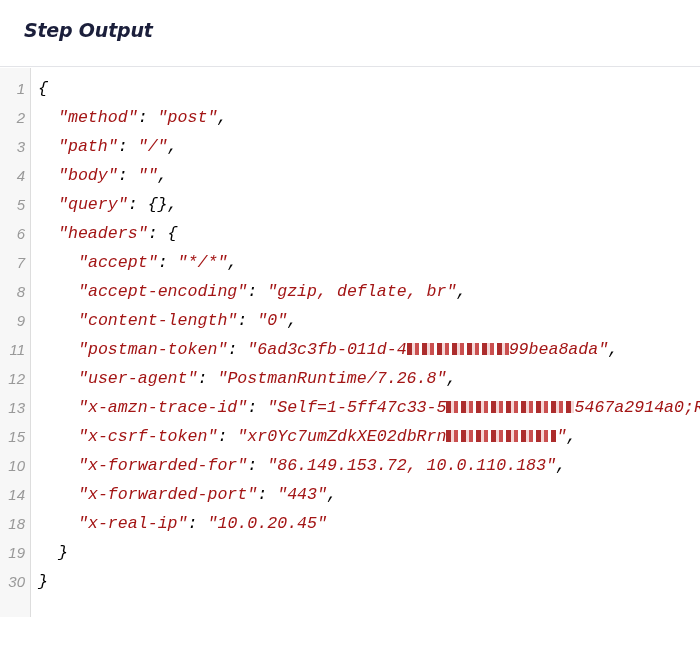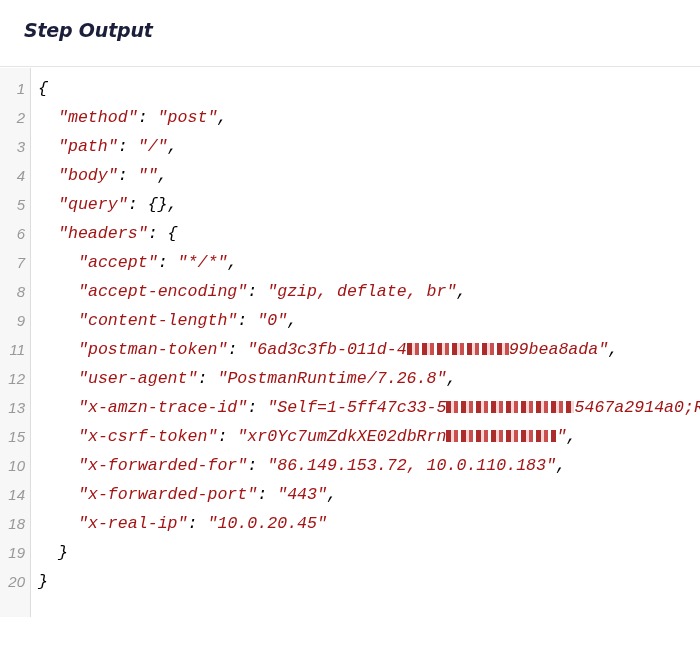--- a/index.html
+++ b/index.html
@@ -115,16 +115,16 @@
         <li class="line"><span class="ln">8</span><span class="content" style="left: 78px;"><span class="str">"accept-encoding"</span><span class="punc">: </span><span class="str">"gzip, deflate, br"</span><span class="punc">,</span></span></li>
         <li class="line"><span class="ln">9</span><span class="content" style="left: 78px;"><span class="str">"content-length"</span><span class="punc">: </span><span class="str">"0"</span><span class="punc">,</span></span></li>
         <li class="line"><span class="ln">11</span><span class="content" style="left: 78px;"><span class="str">"postman-token"</span><span class="punc">: </span><span class="str">"6ad3c3fb-011d-4</span><span class="redacted" style="width: 102px;"></span><span class="str">99bea8ada"</span><span class="punc">,</span></span></li>
         <li class="line"><span class="ln">12</span><span class="content" style="left: 78px;"><span class="str">"user-agent"</span><span class="punc">: </span><span class="str">"PostmanRuntime/7.26.8"</span><span class="punc">,</span></span></li>
         <li class="line"><span class="ln">13</span><span class="content" style="left: 78px;"><span class="str">"x-amzn-trace-id"</span><span class="punc">: </span><span class="str">"Self=1-5ff47c33-5</span><span class="redacted" style="width: 128px;"></span><span class="str">5467a2914a0;R</span></span></li>
         <li class="line"><span class="ln">15</span><span class="content" style="left: 78px;"><span class="str">"x-csrf-token"</span><span class="punc">: </span><span class="str">"xr0Yc7umZdkXE02dbRrn</span><span class="redacted" style="width: 110px;"></span><span class="str">"</span><span class="punc">,</span></span></li>
         <li class="line"><span class="ln">10</span><span class="content" style="left: 78px;"><span class="str">"x-forwarded-for"</span><span class="punc">: </span><span class="str">"86.149.153.72, 10.0.110.183"</span><span class="punc">,</span></span></li>
         <li class="line"><span class="ln">14</span><span class="content" style="left: 78px;"><span class="str">"x-forwarded-port"</span><span class="punc">: </span><span class="str">"443"</span><span class="punc">,</span></span></li>
         <li class="line"><span class="ln">18</span><span class="content" style="left: 78px;"><span class="str">"x-real-ip"</span><span class="punc">: </span><span class="str">"10.0.20.45"</span></span></li>
         <li class="line"><span class="ln">19</span><span class="content" style="left: 58px;"><span class="punc">}</span></span></li>
-        <li class="line"><span class="ln">20</span><span class="content" style="left: 38px;"><span class="punc">}</span></span></li>
+        <li class="line"><span class="ln">30</span><span class="content" style="left: 38px;"><span class="punc">}</span></span></li>
       </ol>
   </div>
 </div>
 
 </body></html>

